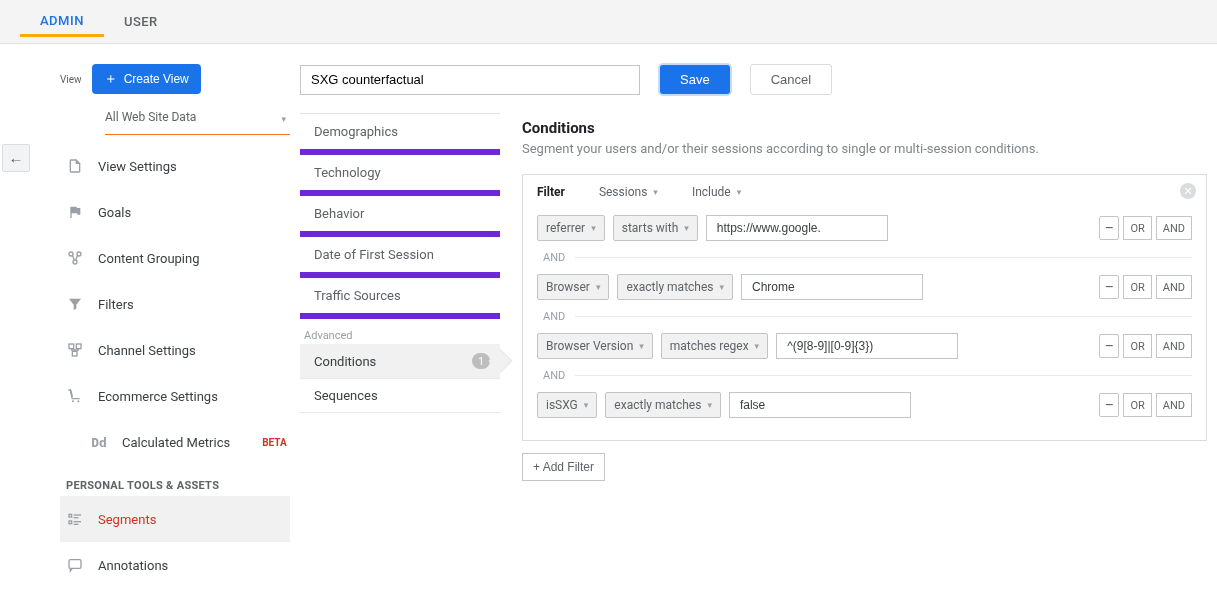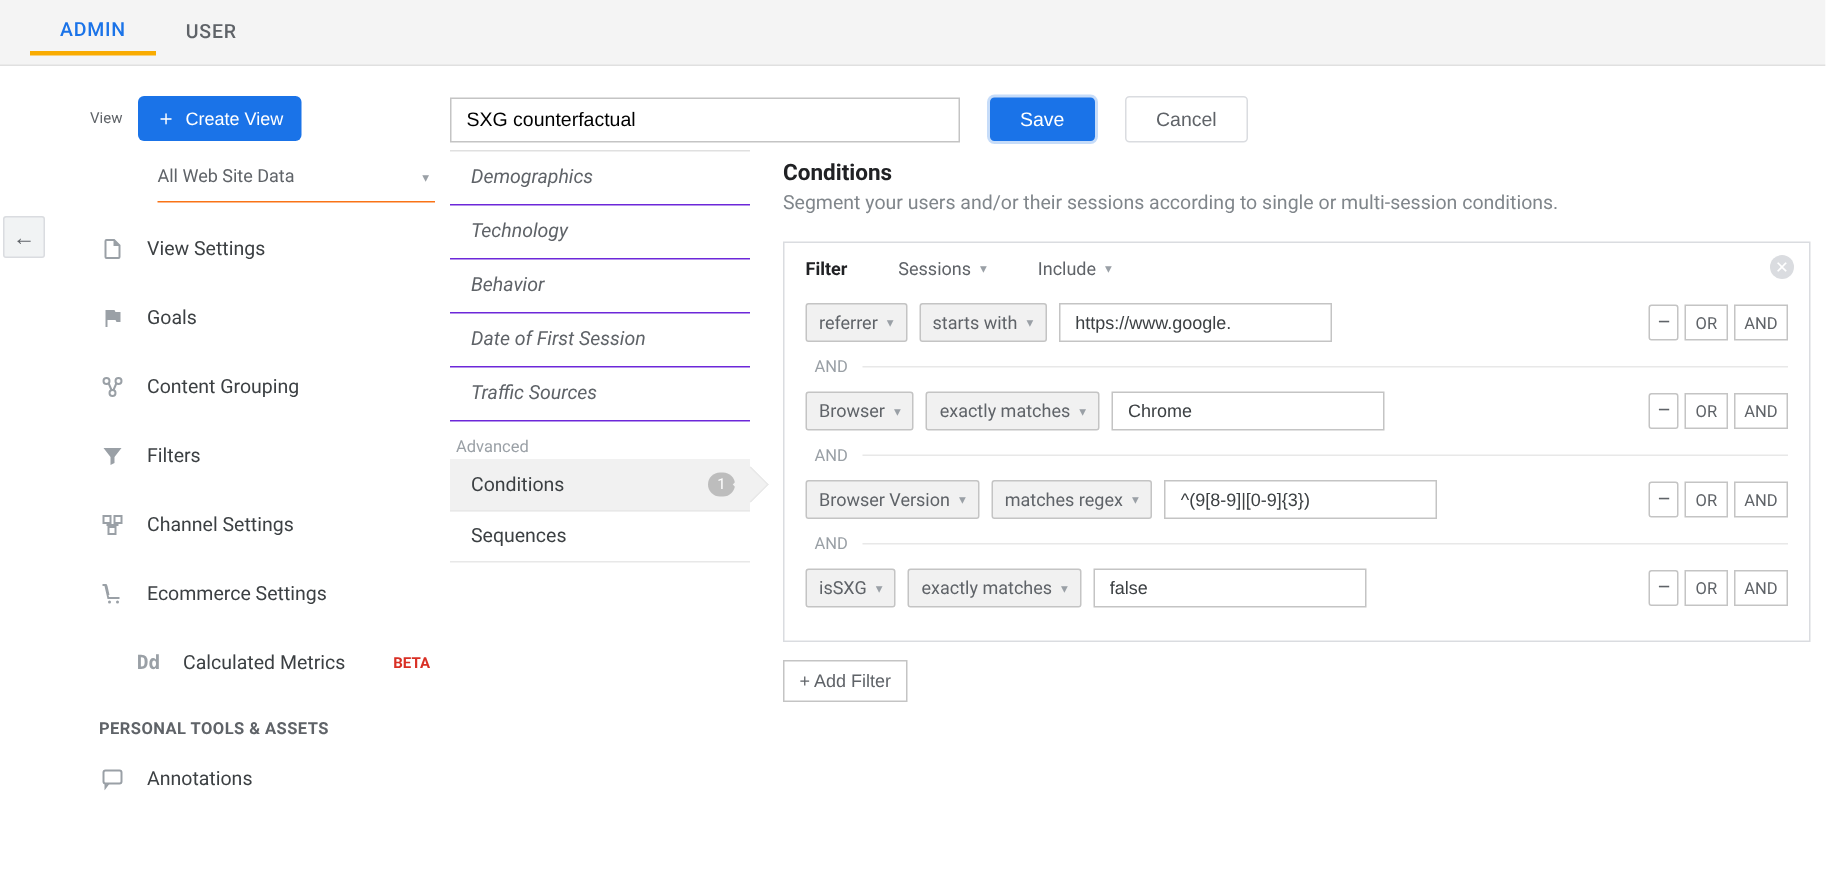--- a/index.html
+++ b/index.html
@@ -107,21 +107,21 @@
     font-size:11px;font-weight:700;color:#5f6368;letter-spacing:0.3px;
     margin:14px 0 4px 6px;
   }
   .midblock {
     flex:1;
     padding: 20px 0 0 0;
   }
   .toprow {
     display:flex;align-items:center;gap:20px;
     padding-right:20px;
-    margin-bottom:5px;
+    margin-bottom:18px;
   }
   .name-input {
     width:340px;
     border:1px solid #c4c4c4;
     height:30px;
     padding:0 10px;
     font-size:13px;
     outline:none;
   }
   .btn-save {
@@ -135,23 +135,22 @@
   }
   .twocol { display:flex; }
   .catnav {
     width:200px;
     border-top:1px solid #e0e0e0;
     flex-shrink:0;
   }
   .catnav .cat {
     padding:10px 0 10px 14px;
     font-size:13px;color:#5f6368;
-    border-bottom:1px solid #6d28d9;
-    cursor:pointer;
-    font-style:italic;
+    border-bottom:6px solid #6d28d9;
+    cursor:pointer;
   }
   .catnav .hdr {
     font-size:11px;color:#9aa0a6;padding:10px 0 2px 4px;
   }
   .catnav .catrow {
     display:flex;align-items:center;justify-content:space-between;
     padding:9px 10px 9px 14px;
     font-size:13px;color:#3c4043;
     border-bottom:1px solid #e8e8e8;
     cursor:pointer;
@@ -329,20 +328,33 @@
       </li>
       <li>
         <span class="ic" style="font-family:monospace;font-weight:600;font-size:13px;margin-left:24px;">Dd</span>
         <span>Calculated Metrics</span>
         <span class="beta">BETA</span>
       </li>
     </ul>
 
     <div class="section-head">PERSONAL TOOLS &amp; ASSETS</div>
     <ul class="nav">
+      <li class="active">
+        <span class="ic">
+          <svg width="16" height="16" viewBox="0 0 24 24" fill="none" stroke="#9aa0a6" stroke-width="2">
+              <rect x="3" y="5" width="4" height="4"></rect>
+              <rect x="3" y="15" width="4" height="4"></rect>
+              <line x1="10" y1="6" x2="21" y2="6"></line>
+              <line x1="10" y1="10" x2="17" y2="10"></line>
+              <line x1="10" y1="16" x2="21" y2="16"></line>
+              <line x1="10" y1="20" x2="17" y2="20"></line>
+            </svg>
+        </span>
+        <span>Segments</span>
+      </li>
       <li>
         <span class="ic">
           <svg width="16" height="16" viewBox="0 0 24 24" fill="none" stroke="#9aa0a6" stroke-width="2">
               <rect x="3" y="4" width="18" height="13" rx="2"></rect>
               <path d="M8 17l-3 4v-4"></path>
             </svg>
         </span>
         <span>Annotations</span>
       </li>
     </ul>

